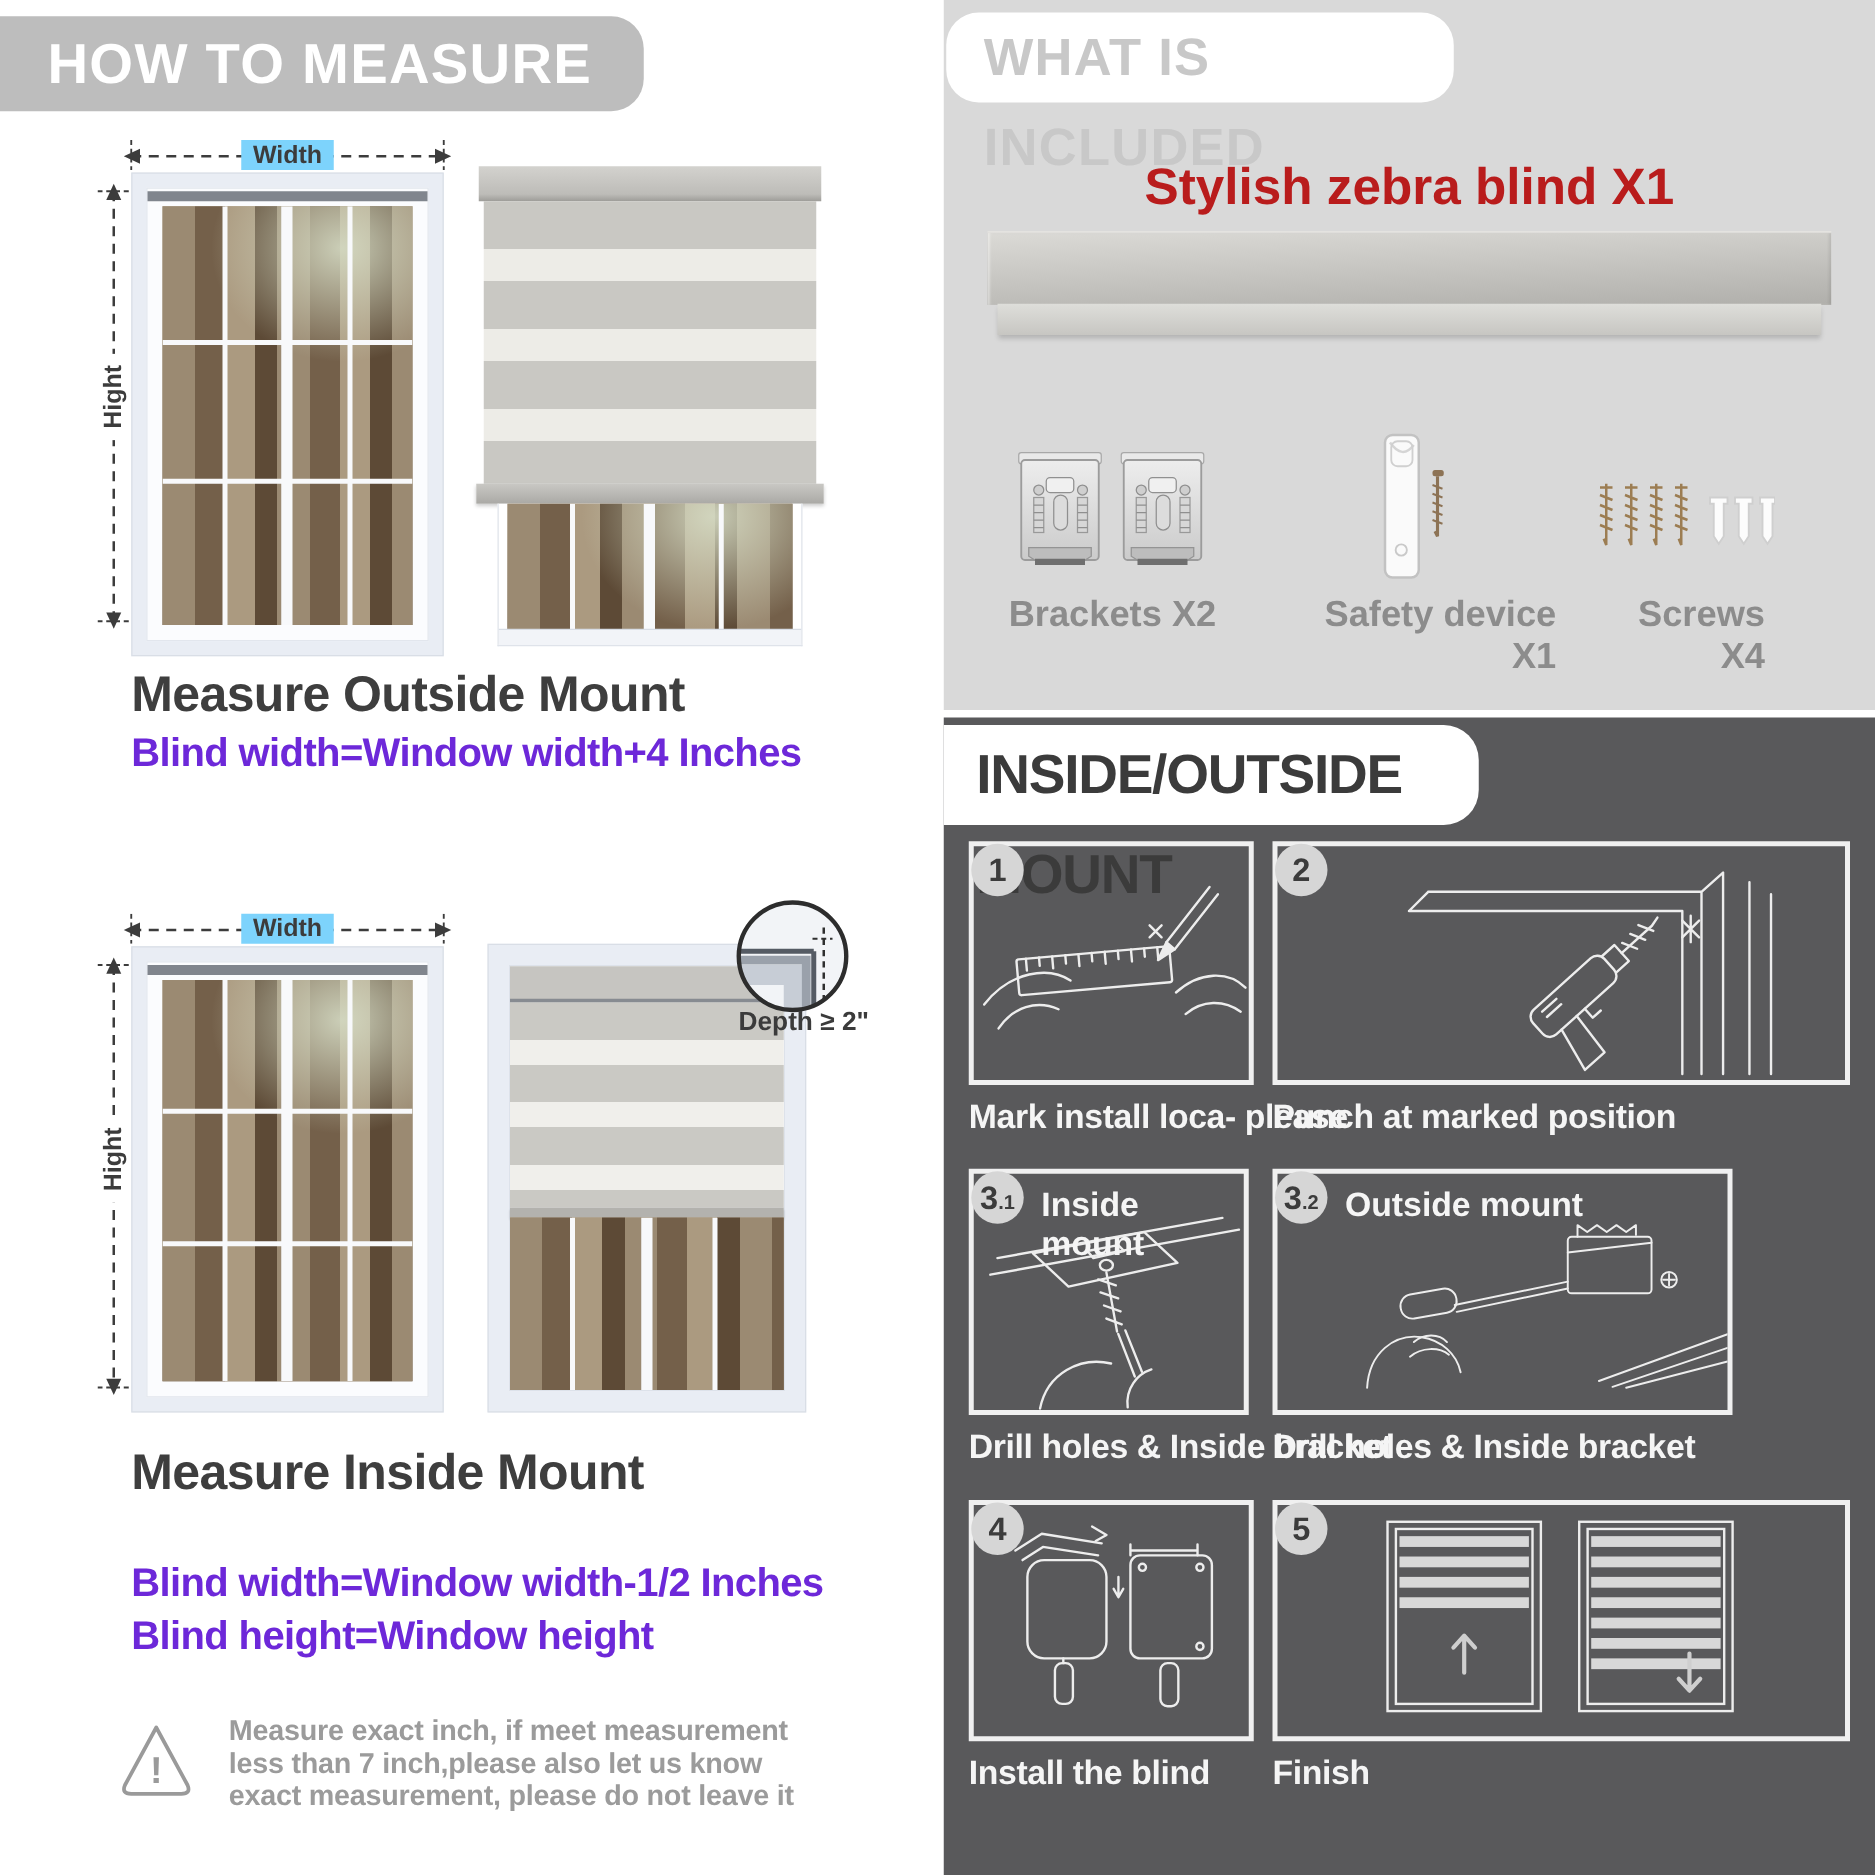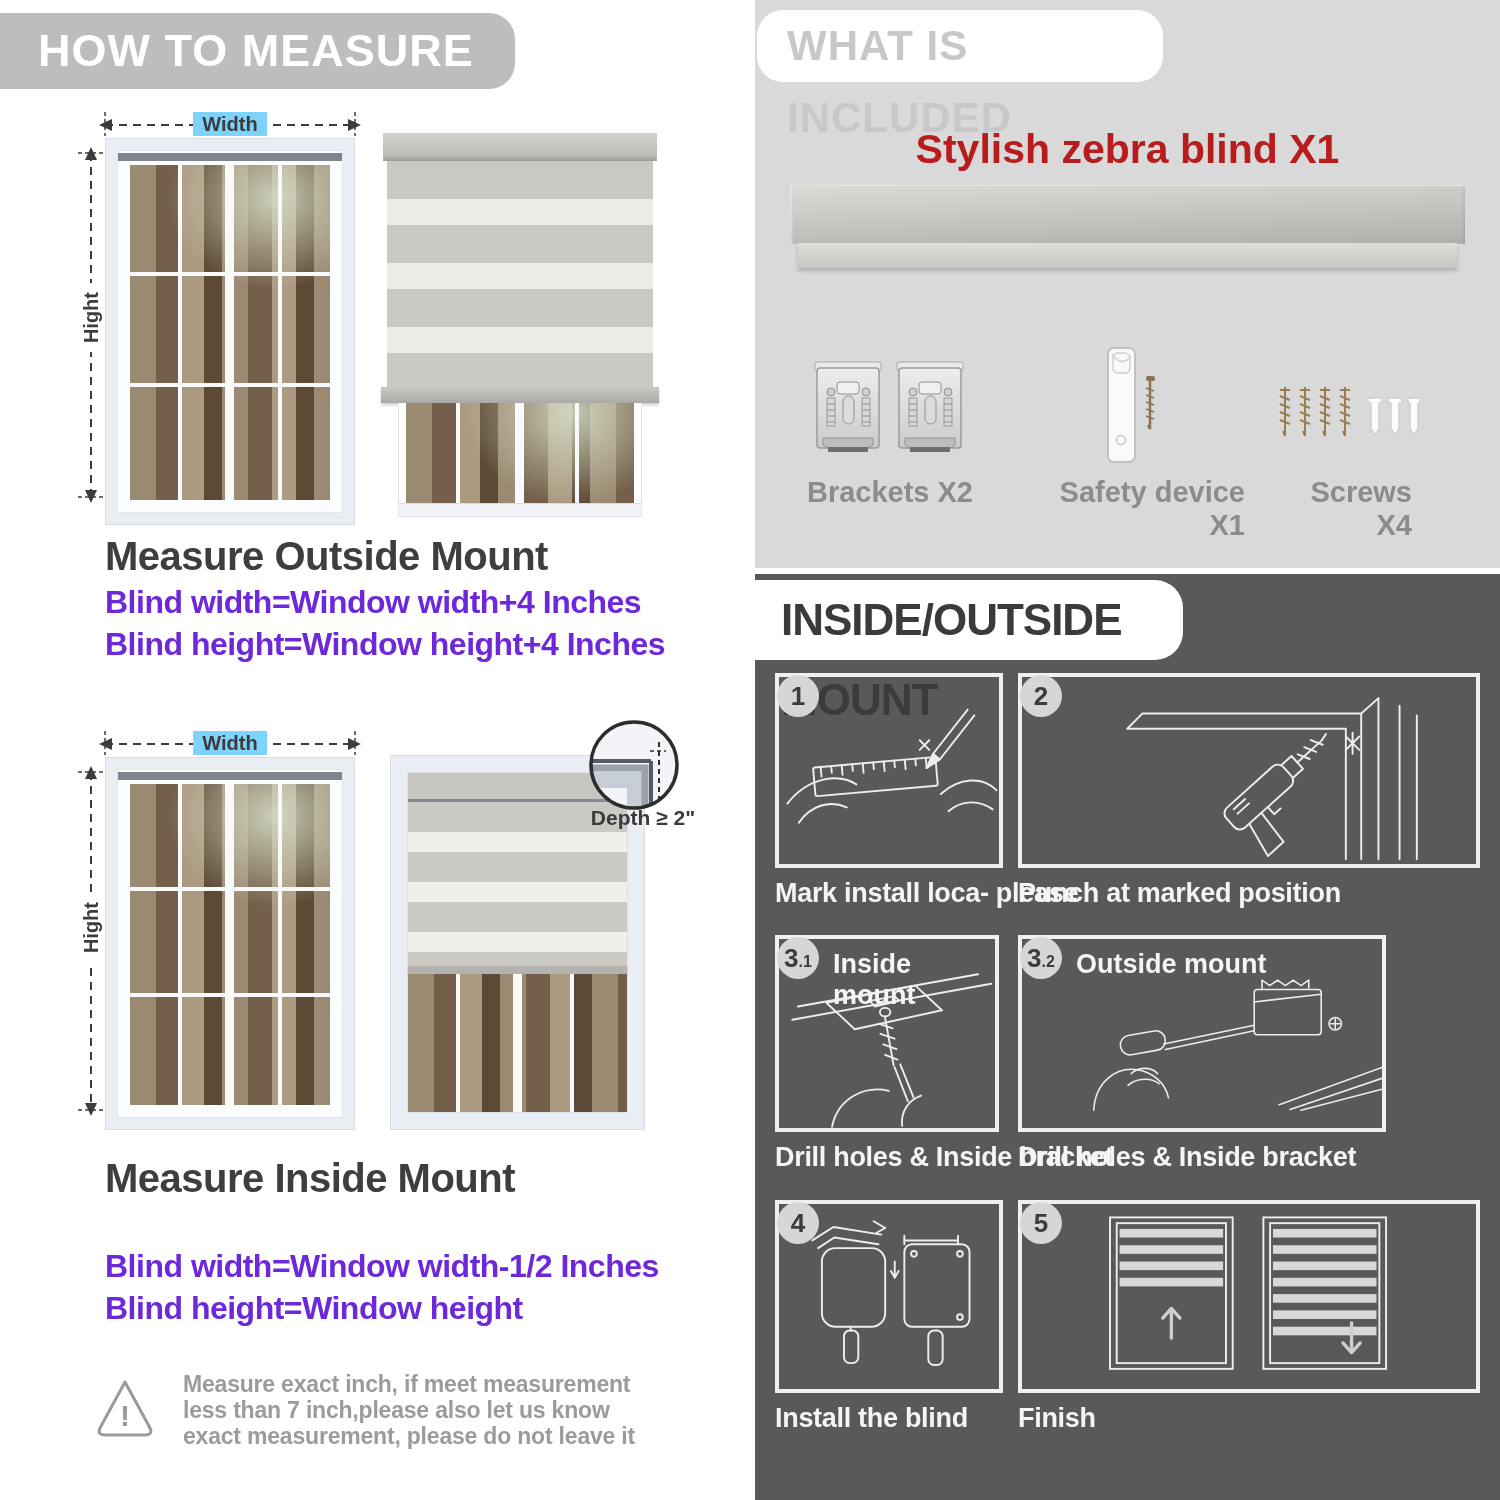--- a/index.html
+++ b/index.html
@@ -128,21 +128,20 @@
         <div class="m-v" style="left:22%"></div>
         <div class="m-v center" style="left:calc(50% - 5px)"></div>
         <div class="m-v" style="left:74%"></div>
       </div>
       <div class="ba-sill"></div>
     </div>
   </div>
 
   <div class="abs h1" style="left:105px;top:534px">Measure Outside Mount</div>
   <div class="abs body-line" style="left:105px;top:584px">Blind width=Window width+4 Inches</div>
-  <div class="abs body-line" style="left:105px;top:626px">Blind height=Window height+4 Inches</div>
 
   <div class="abs win" style="left:105px;top:757px;width:250px;height:373px">
     <div class="wframe"></div>
     <div class="wtop"></div>
     <div class="glass">
       <div class="m-h" style="top:32%"></div>
       <div class="m-h" style="top:65%"></div>
       <div class="m-v" style="left:24%"></div>
       <div class="m-v center" style="left:calc(50% - 5px)"></div>
       <div class="m-v" style="left:74%"></div>

